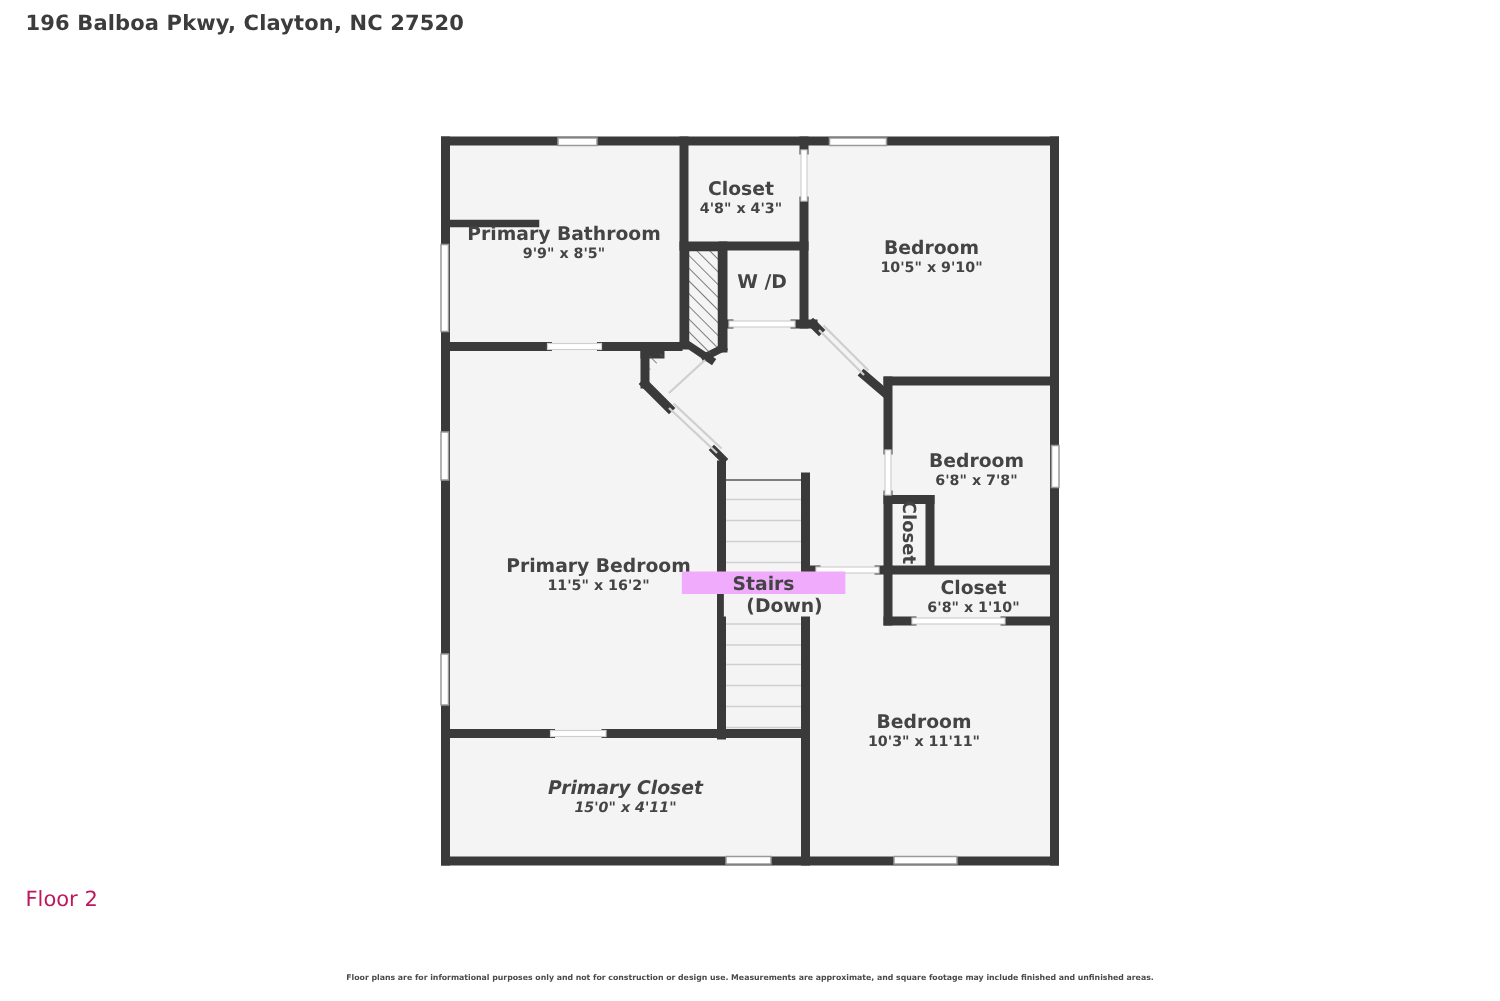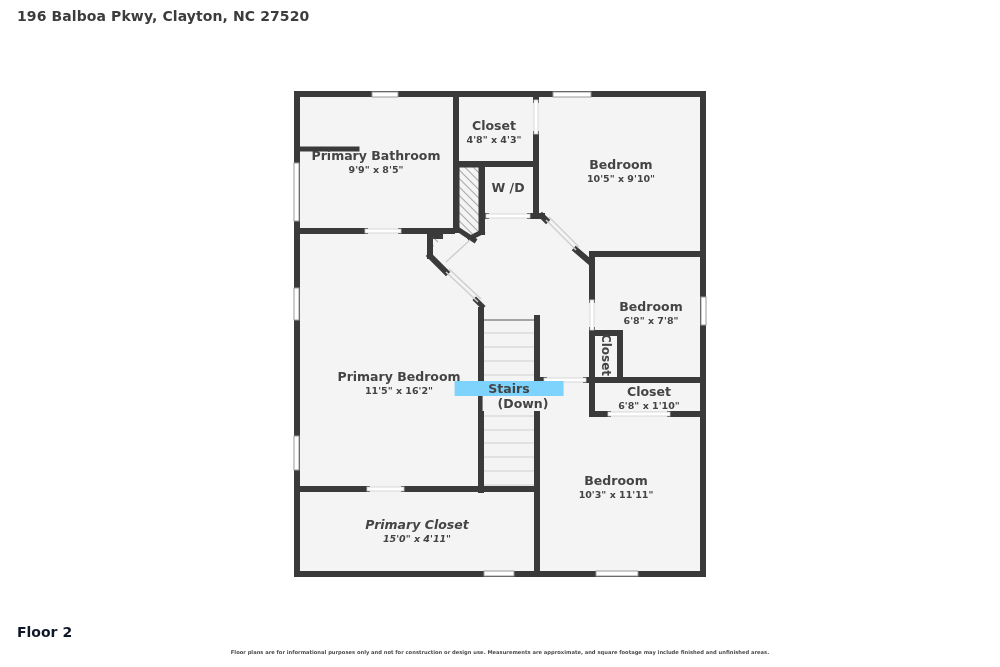--- a/index.html
+++ b/index.html
@@ -1,21 +1,21 @@
 <!DOCTYPE html>
 <html><head>
 <meta charset="utf-8">
 <style>
   html, body { margin: 0; padding: 0; }
   body {
     width: 1000px; height: 667px; background: #ffffff; position: relative; overflow: hidden;
     font-family: "DejaVu Sans", sans-serif; color: #3a3a3a;
   }
   .address { position: absolute; left: 17px; top: 8px; font-size: 14px; font-weight: bold; color: #3c3c3c; letter-spacing: 0.1px; }
-  .floor-label { position: absolute; left: 17px; top: 624px; font-size: 14px; font-weight: bold; color: #0f172a; }
+  .floor-label { position: absolute; left: 17px; top: 592px; font-size: 14px; font-weight: normal; color: #be185d; }
   .disclaimer { position: absolute; left: 0; width: 1000px; top: 649px; text-align: center; font-size: 5.2px; font-weight: bold; color: #4a4a4a; }
   svg.plan { position: absolute; left: 0; top: 0; }
   .room-label { position: absolute; text-align: center; transform: translateX(-50%); white-space: nowrap; }
   .room-name { font-size: 12.5px; font-weight: bold; color: #444; line-height: 15px; }
   .room-dim { font-size: 9.5px; font-weight: bold; color: #444; line-height: 13px; }
   .vert { position: absolute; transform: rotate(90deg); transform-origin: center; font-size: 12px; font-weight: bold; color: #444; white-space: nowrap; }
 </style>
 </head>
 <body>
 
@@ -147,21 +147,21 @@
 <div class="vert" style="left:584px; top:348px; width:44px; text-align:center;">Closet</div>
 <div class="room-label" style="left:649px; top:384px;">
   <div class="room-name">Closet</div>
   <div class="room-dim">6'8" x 1'10"</div>
 </div>
 <div class="room-label" style="left:399px; top:353px;margin-top:16px;">
   <div class="room-name">Primary Bedroom</div>
   <div class="room-dim">11'5" x 16'2"</div>
 </div>
 <div class="room-label" style="left:509px; top:381px;">
-  <div class="room-name" style="background:#7dd3fc; padding:0 1px;">Stairs</div>
+  <div class="room-name" style="background:#f0abfc; padding:0 1px;">Stairs</div>
   <div class="room-name" style="background:#f4f4f4; padding:0 15px;margin-left:28px;">(Down)</div>
 </div>
 <div class="room-label" style="left:616px; top:473px;">
   <div class="room-name">Bedroom</div>
   <div class="room-dim">10'3" x 11'11"</div>
 </div>
 <div class="room-label" style="left:417px; top:517px;font-style:italic;">
   <div class="room-name">Primary Closet</div>
   <div class="room-dim">15'0" x 4'11"</div>
 </div>

